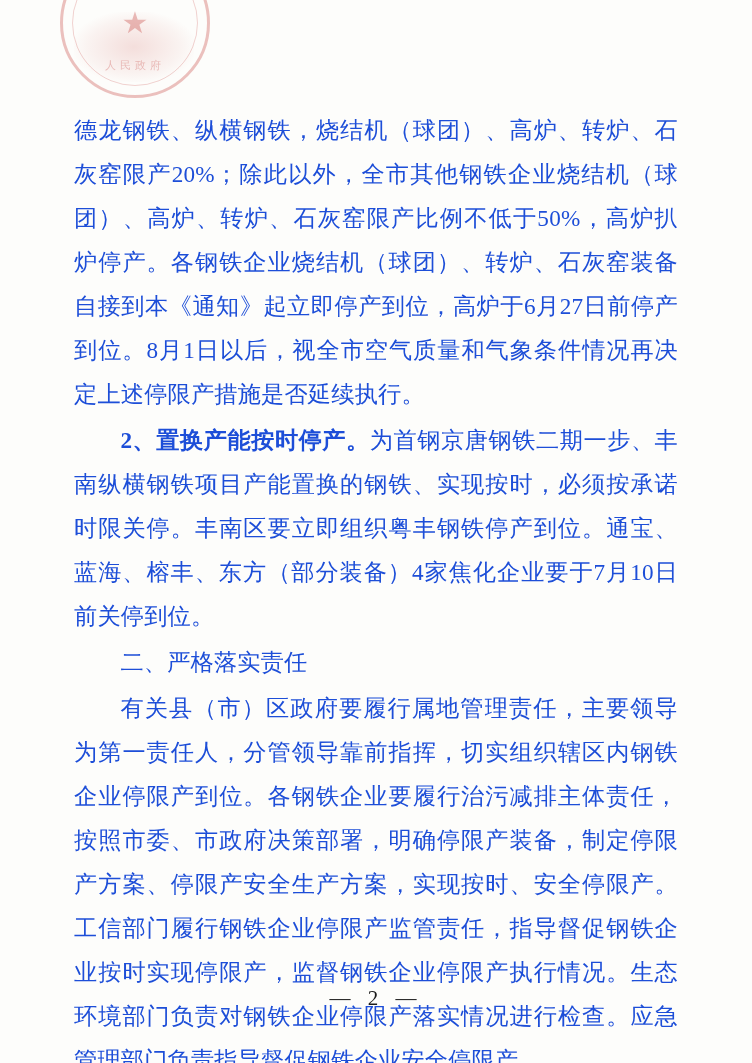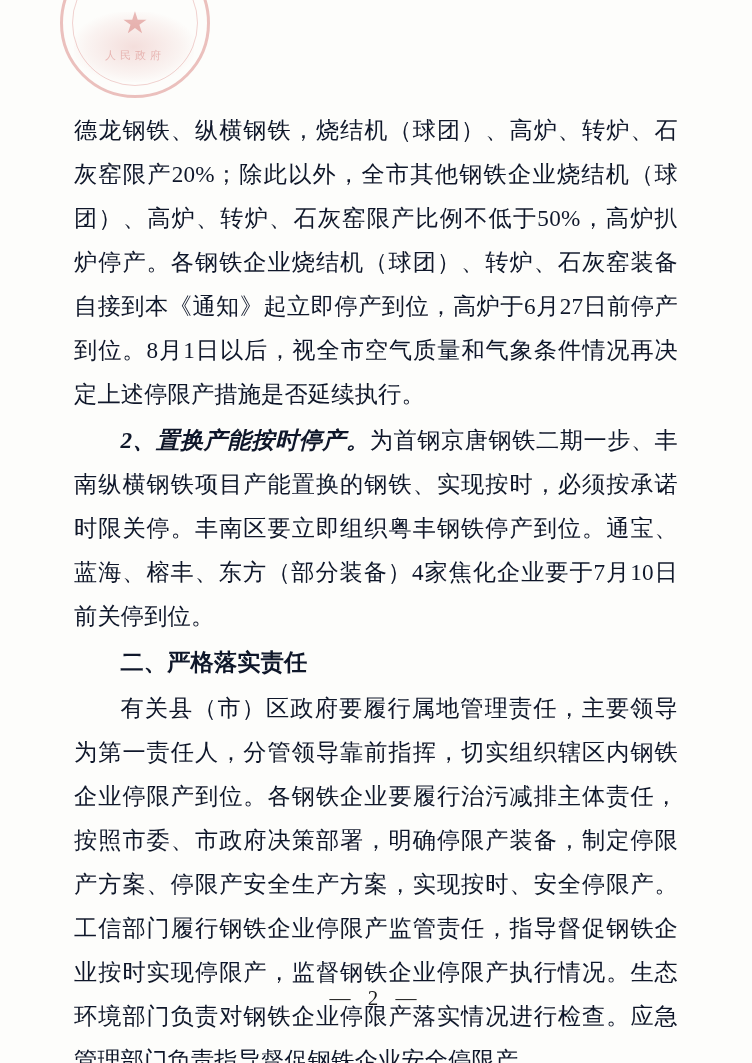--- a/index.html
+++ b/index.html
@@ -49,21 +49,21 @@
     top: 50%;
     transform: translate(-50%, -50%);
     color: rgba(196, 60, 55, 0.45);
     font-size: 30px;
     line-height: 1;
   }
   .seal .seal-text {
     position: absolute;
     left: 0;
     right: 0;
-    bottom: 32px;
+    bottom: 22px;
     text-align: center;
     font-size: 11px;
     letter-spacing: 4px;
     color: rgba(196, 60, 55, 0.40);
     font-family: "Liberation Serif", serif;
   }
   .seal-smudge {
     position: absolute;
     left: 74px;
     top: 12px;
@@ -79,33 +79,32 @@
     top: 108px;
     width: 604px;
   }
   p {
     margin: 0 0 2px 0;
     font-size: 23.2px;
     line-height: 44px;
     text-align: justify;
     text-justify: inter-ideograph;
     letter-spacing: 0.2px;
-    color: #0f172a;
+    color: #1d4ed8;
     font-family: "Liberation Serif", "DejaVu Serif", serif;
   }
   p.indent {
     text-indent: 2em;
   }
   p.heading {
     text-indent: 2em;
-    font-weight: bold;
+    font-weight: normal;
   }
   .bold-run {
     font-weight: bold;
-    font-style: italic;
   }
   .footer {
     position: absolute;
     left: 0;
     right: 0;
     bottom: 52px;
     text-align: center;
     font-size: 21px;
     letter-spacing: 6px;
     color: #1b1b1b;

